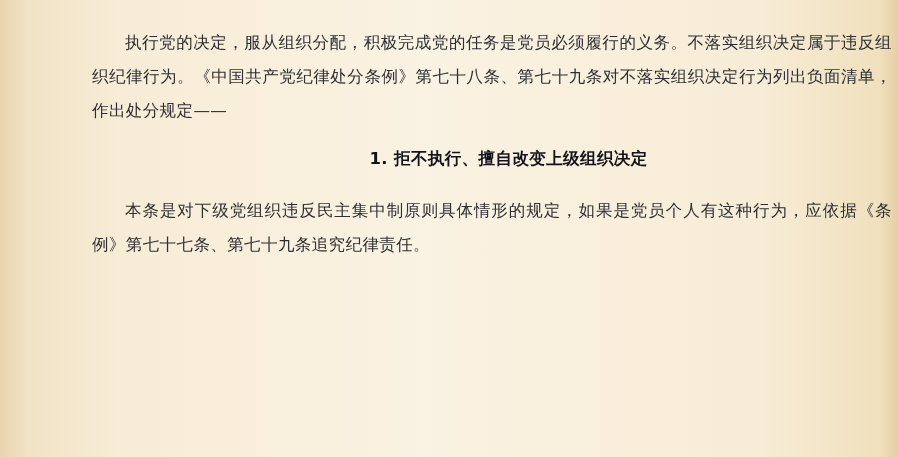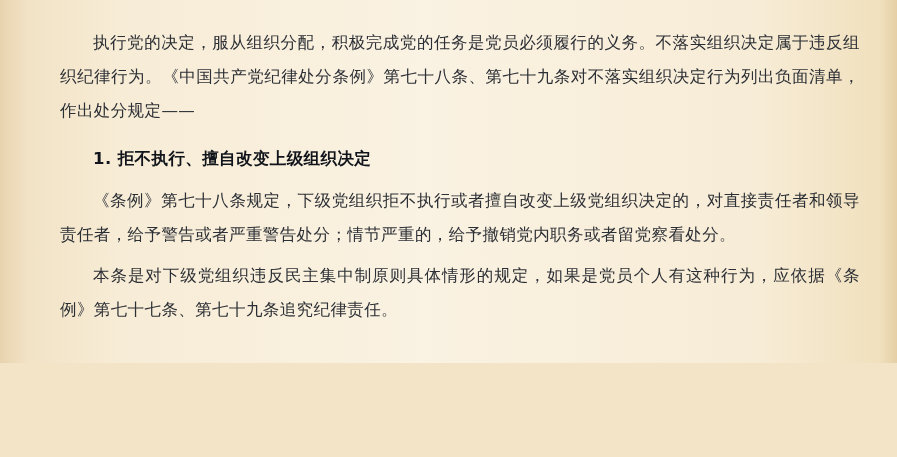--- a/index.html
+++ b/index.html
@@ -9,68 +9,68 @@
   body {
     width: 897px;
     height: 457px;
     overflow: hidden;
     font-family: "DejaVu Serif", "Liberation Serif", serif;
     background: #f3e4c8;
   }
   .page {
     position: relative;
     width: 897px;
-    height: 363px;
+    height: 457px;
     box-sizing: border-box;
     background:
       linear-gradient(to right,
         #e8d3ae 0px,
         #f2e3c6 28px,
         #f7ecd6 120px,
         #faf2e2 420px,
         #f7ecd6 760px,
         #f0e0bd 880px,
         #e5cfa6 897px);
-    padding: 26px 42px 0 60px;
+    padding: 26px 42px 0 92px;
   }
   .content {
     width: 800px;
   }
   p {
     margin: 0 0 7px 0;
     font-size: 16.5px;
     line-height: 34px;
     color: #2c2f35;
     text-align: justify;
     text-indent: 2em;
     letter-spacing: 0.4px;
   }
   p.tight {
     margin-bottom: 5px;
   }
   h2 {
-    margin: 16px 0 10px 0;
+    margin: 16px 0 20px 0;
     font-size: 16.5px;
     line-height: 30px;
     color: #11151b;
     font-weight: bold;
     text-indent: 2em;
     letter-spacing: 0.4px;
     font-family: "DejaVu Sans", "Liberation Sans", sans-serif;
+    text-align: center;
   }
 </style>
 </head>
 <body>
 
 <div class="page">
   <div class="content">
 
     <p class="tight">执行党的决定，服从组织分配，积极完成党的任务是党员必须履行的义务。不落实组织决定属于违反组织纪律行为。《中国共产党纪律处分条例》第七十八条、第七十九条对不落实组织决定行为列出负面清单，作出处分规定——</p>
 
     <h2>1. 拒不执行、擅自改变上级组织决定</h2>
 
-    <p>《条例》第七十八条规定，下级党组织拒不执行或者擅自改变上级党组织决定的，对直接责任者和领导责任者，给予警告或者严重警告处分；情节严重的，给予撤销党内职务或者留党察看处分。</p>
 
 
     <p>本条是对下级党组织违反民主集中制原则具体情形的规定，如果是党员个人有这种行为，应依据《条例》第七十七条、第七十九条追究纪律责任。</p>
 
   </div>
 </div>
 
 </body></html>

